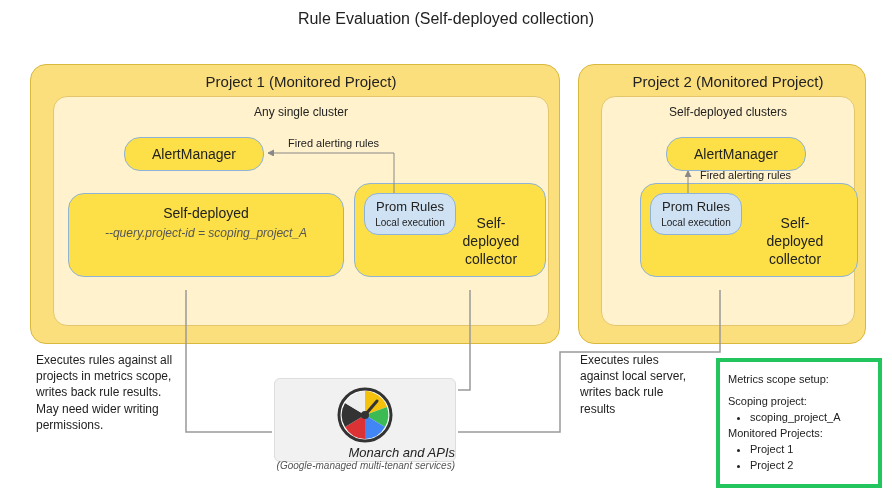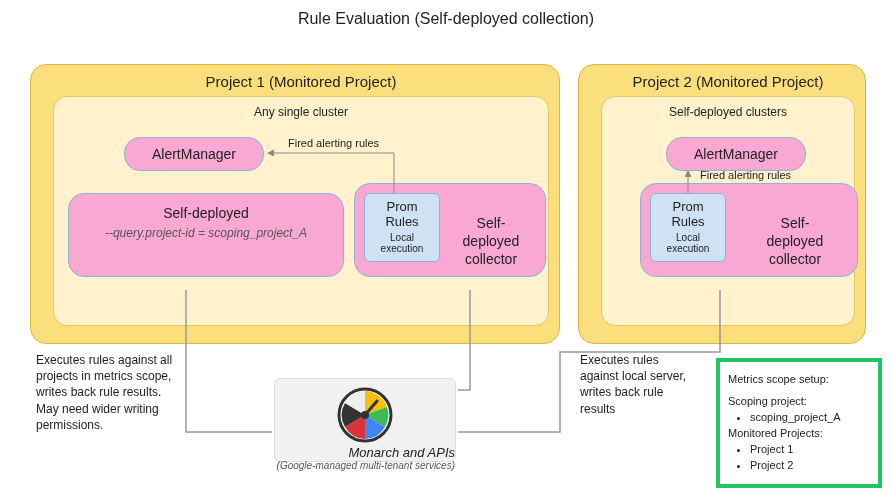--- a/index.html
+++ b/index.html
@@ -30,39 +30,39 @@
   .cluster {
     background: #fff2cc;
     border: 1px solid #e4c76d;
     border-radius: 14px;
     padding: 8px 10px 10px 10px;
     height: 230px;
     position: relative;
   }
   .cluster-title { text-align: center; font-size: 12px; margin-bottom: 6px; }
   .box {
-    background: #f9a8d4;
+    background: #fde047;
     border: 1px solid #8fb3d6;
     border-radius: 16px;
     text-align: center;
     padding: 6px 8px;
     position: absolute;
   }
   .alertmgr-1 { left: 70px; top: 40px; width: 140px; font-size: 14px; padding: 8px; }
   .alertmgr-2 { left: 64px; top: 40px; width: 140px; font-size: 14px; padding: 8px; }
   .evaluator { left: 14px; top: 96px; width: 276px; height: 84px; font-size: 14px; line-height: 1.3; padding-top: 10px; }
   .evaluator .flag { font-style: italic; font-size: 12px; color: #555; display:block; margin-top:4px;}
   .collector-1 { left: 300px; top: 86px; width: 192px; height: 94px; font-size: 14px; padding-top: 30px; padding-left: 90px; line-height:1.3; text-align:center;}
   .collector-2 { left: 38px; top: 86px; width: 218px; height: 94px; font-size: 14px; padding-top: 30px; padding-left: 100px; line-height:1.3; text-align:center;}
   .promrules {
     background: #cfe2f3;
     border: 1px solid #8fb3d6;
-    border-radius: 6px;
+    border-radius: 14px;
     position: absolute;
-    width: 76px;
+    width: 92px;
     text-align: center;
     padding: 6px 4px;
     font-size: 13px;
     line-height: 1.15;
   }
   .promrules .sub { font-size: 10px; display:block; margin-top:2px;}
   .promrules-1 { left: 310px; top: 96px; }
   .promrules-2 { left: 48px; top: 96px; }
   .firing-label-1 { position:absolute; left: 234px; top: 40px; font-size: 11px; }
   .firing-label-2 { position:absolute; left: 98px; top: 72px; font-size: 11px; }

